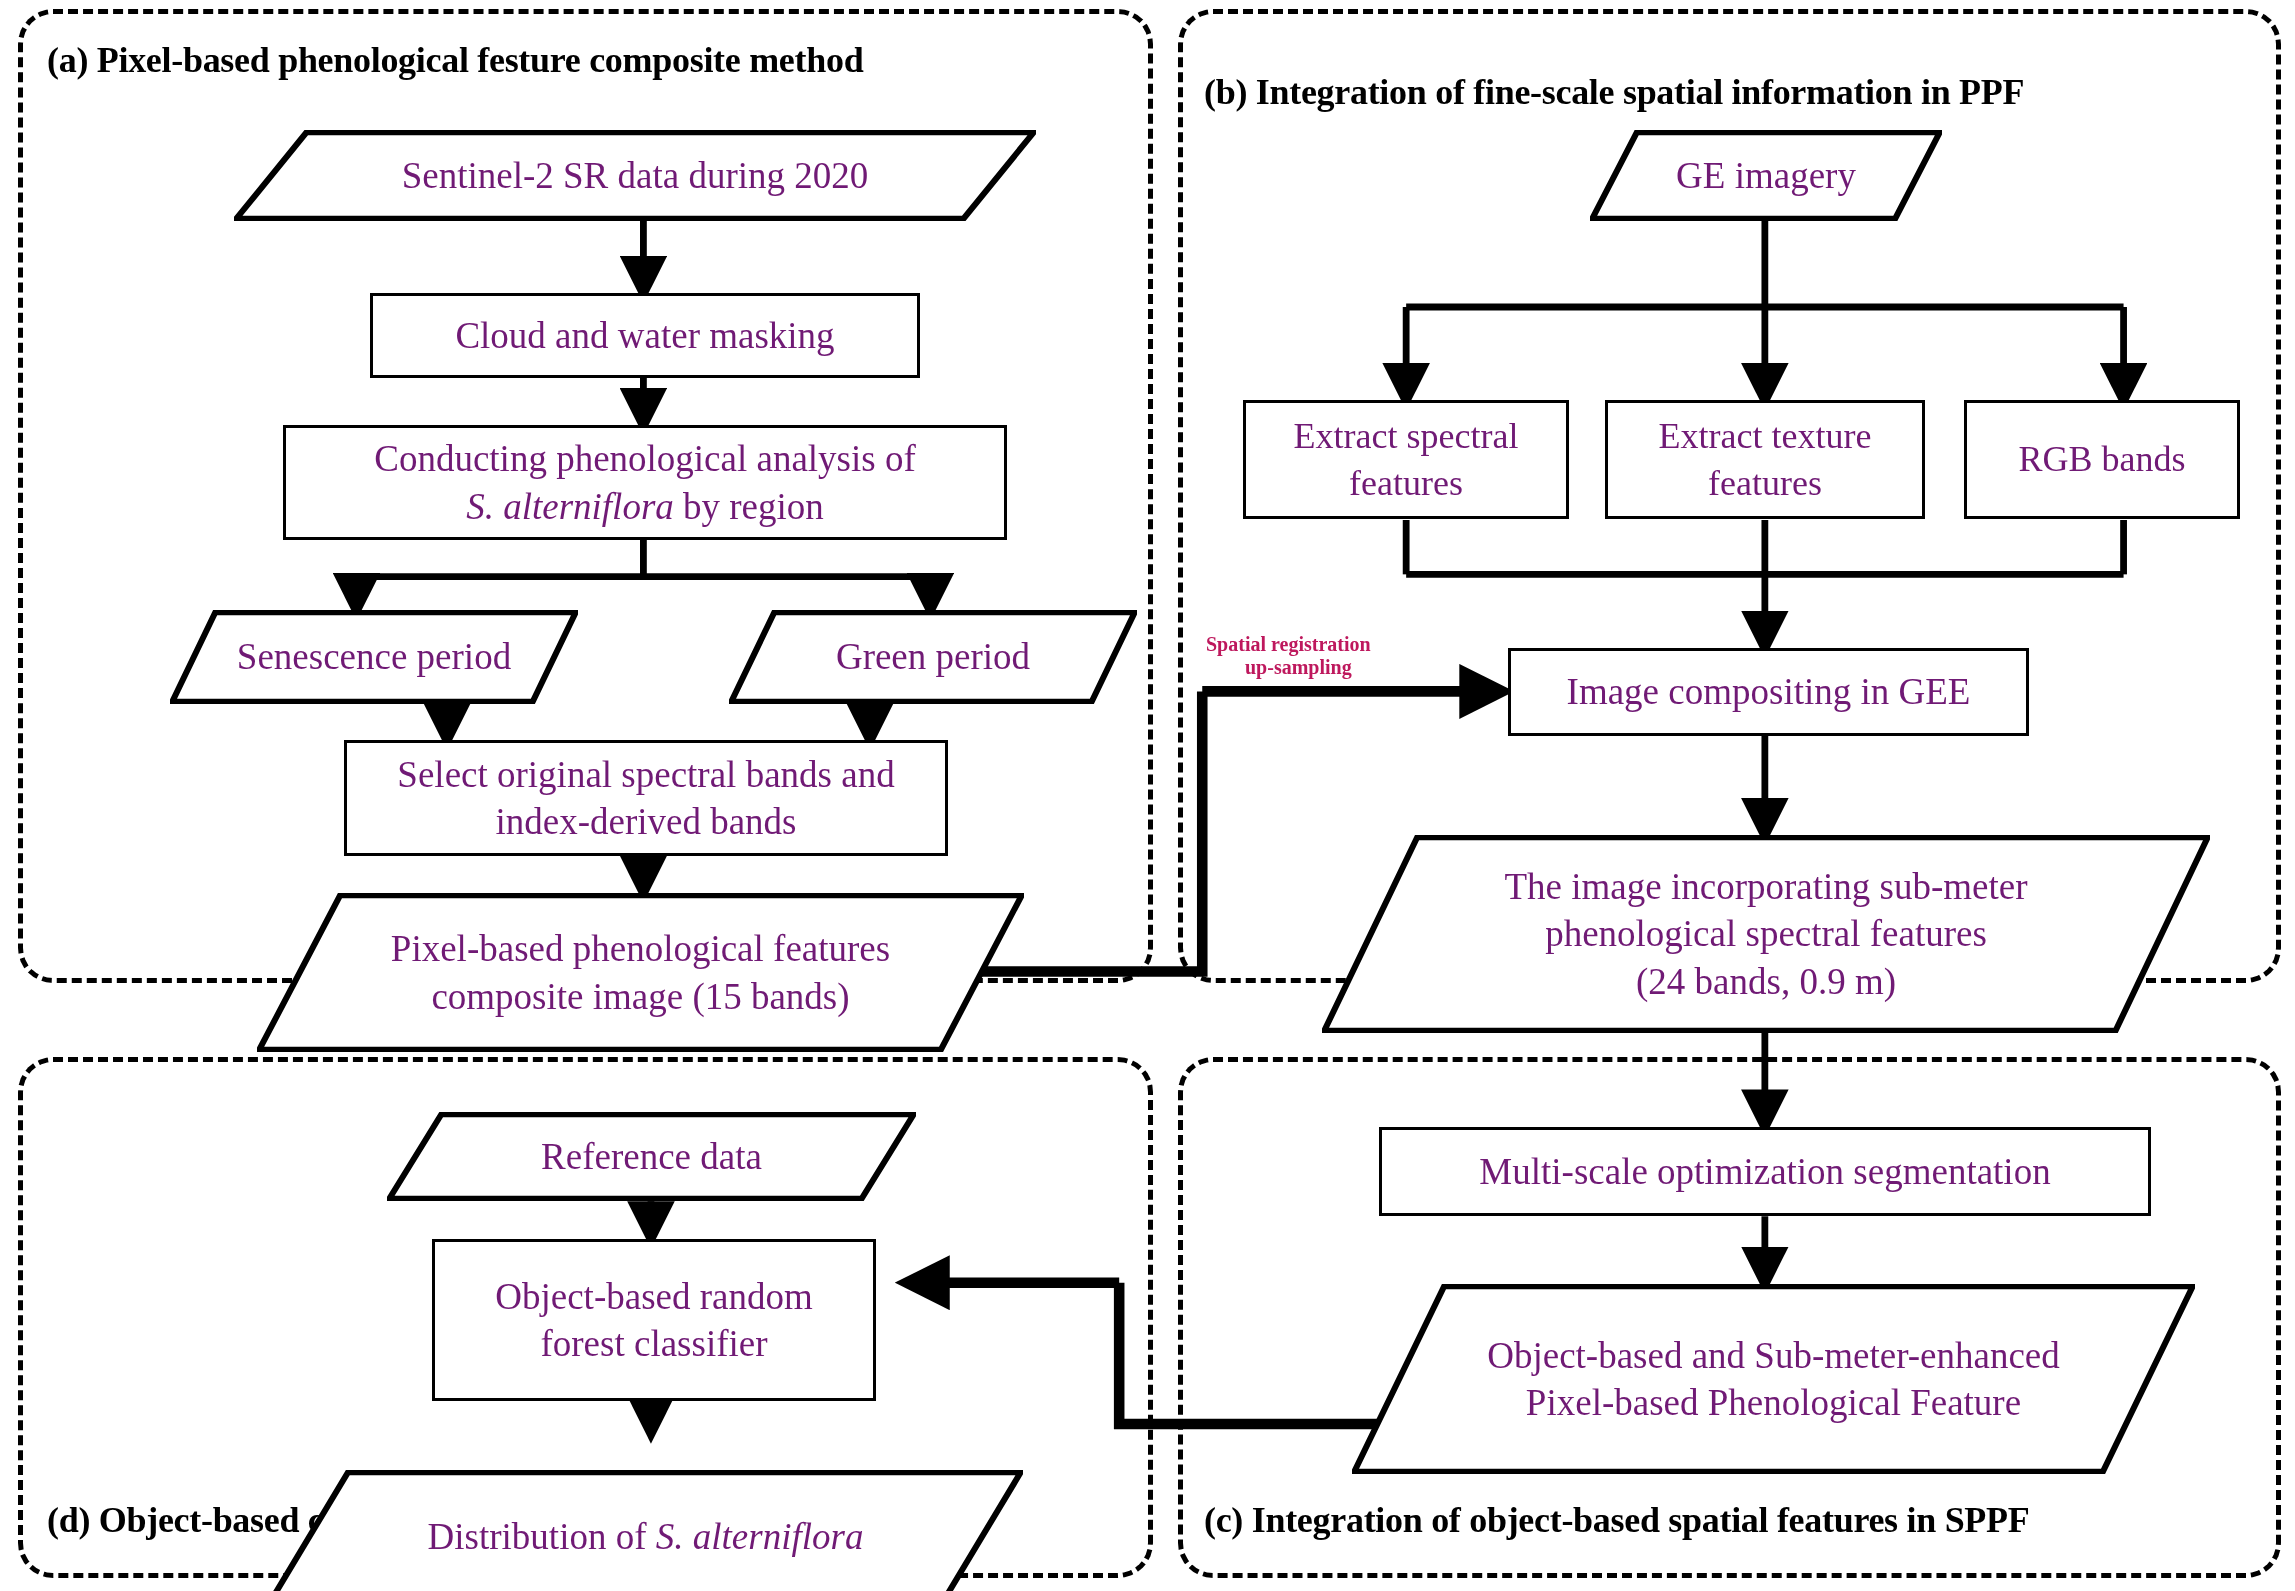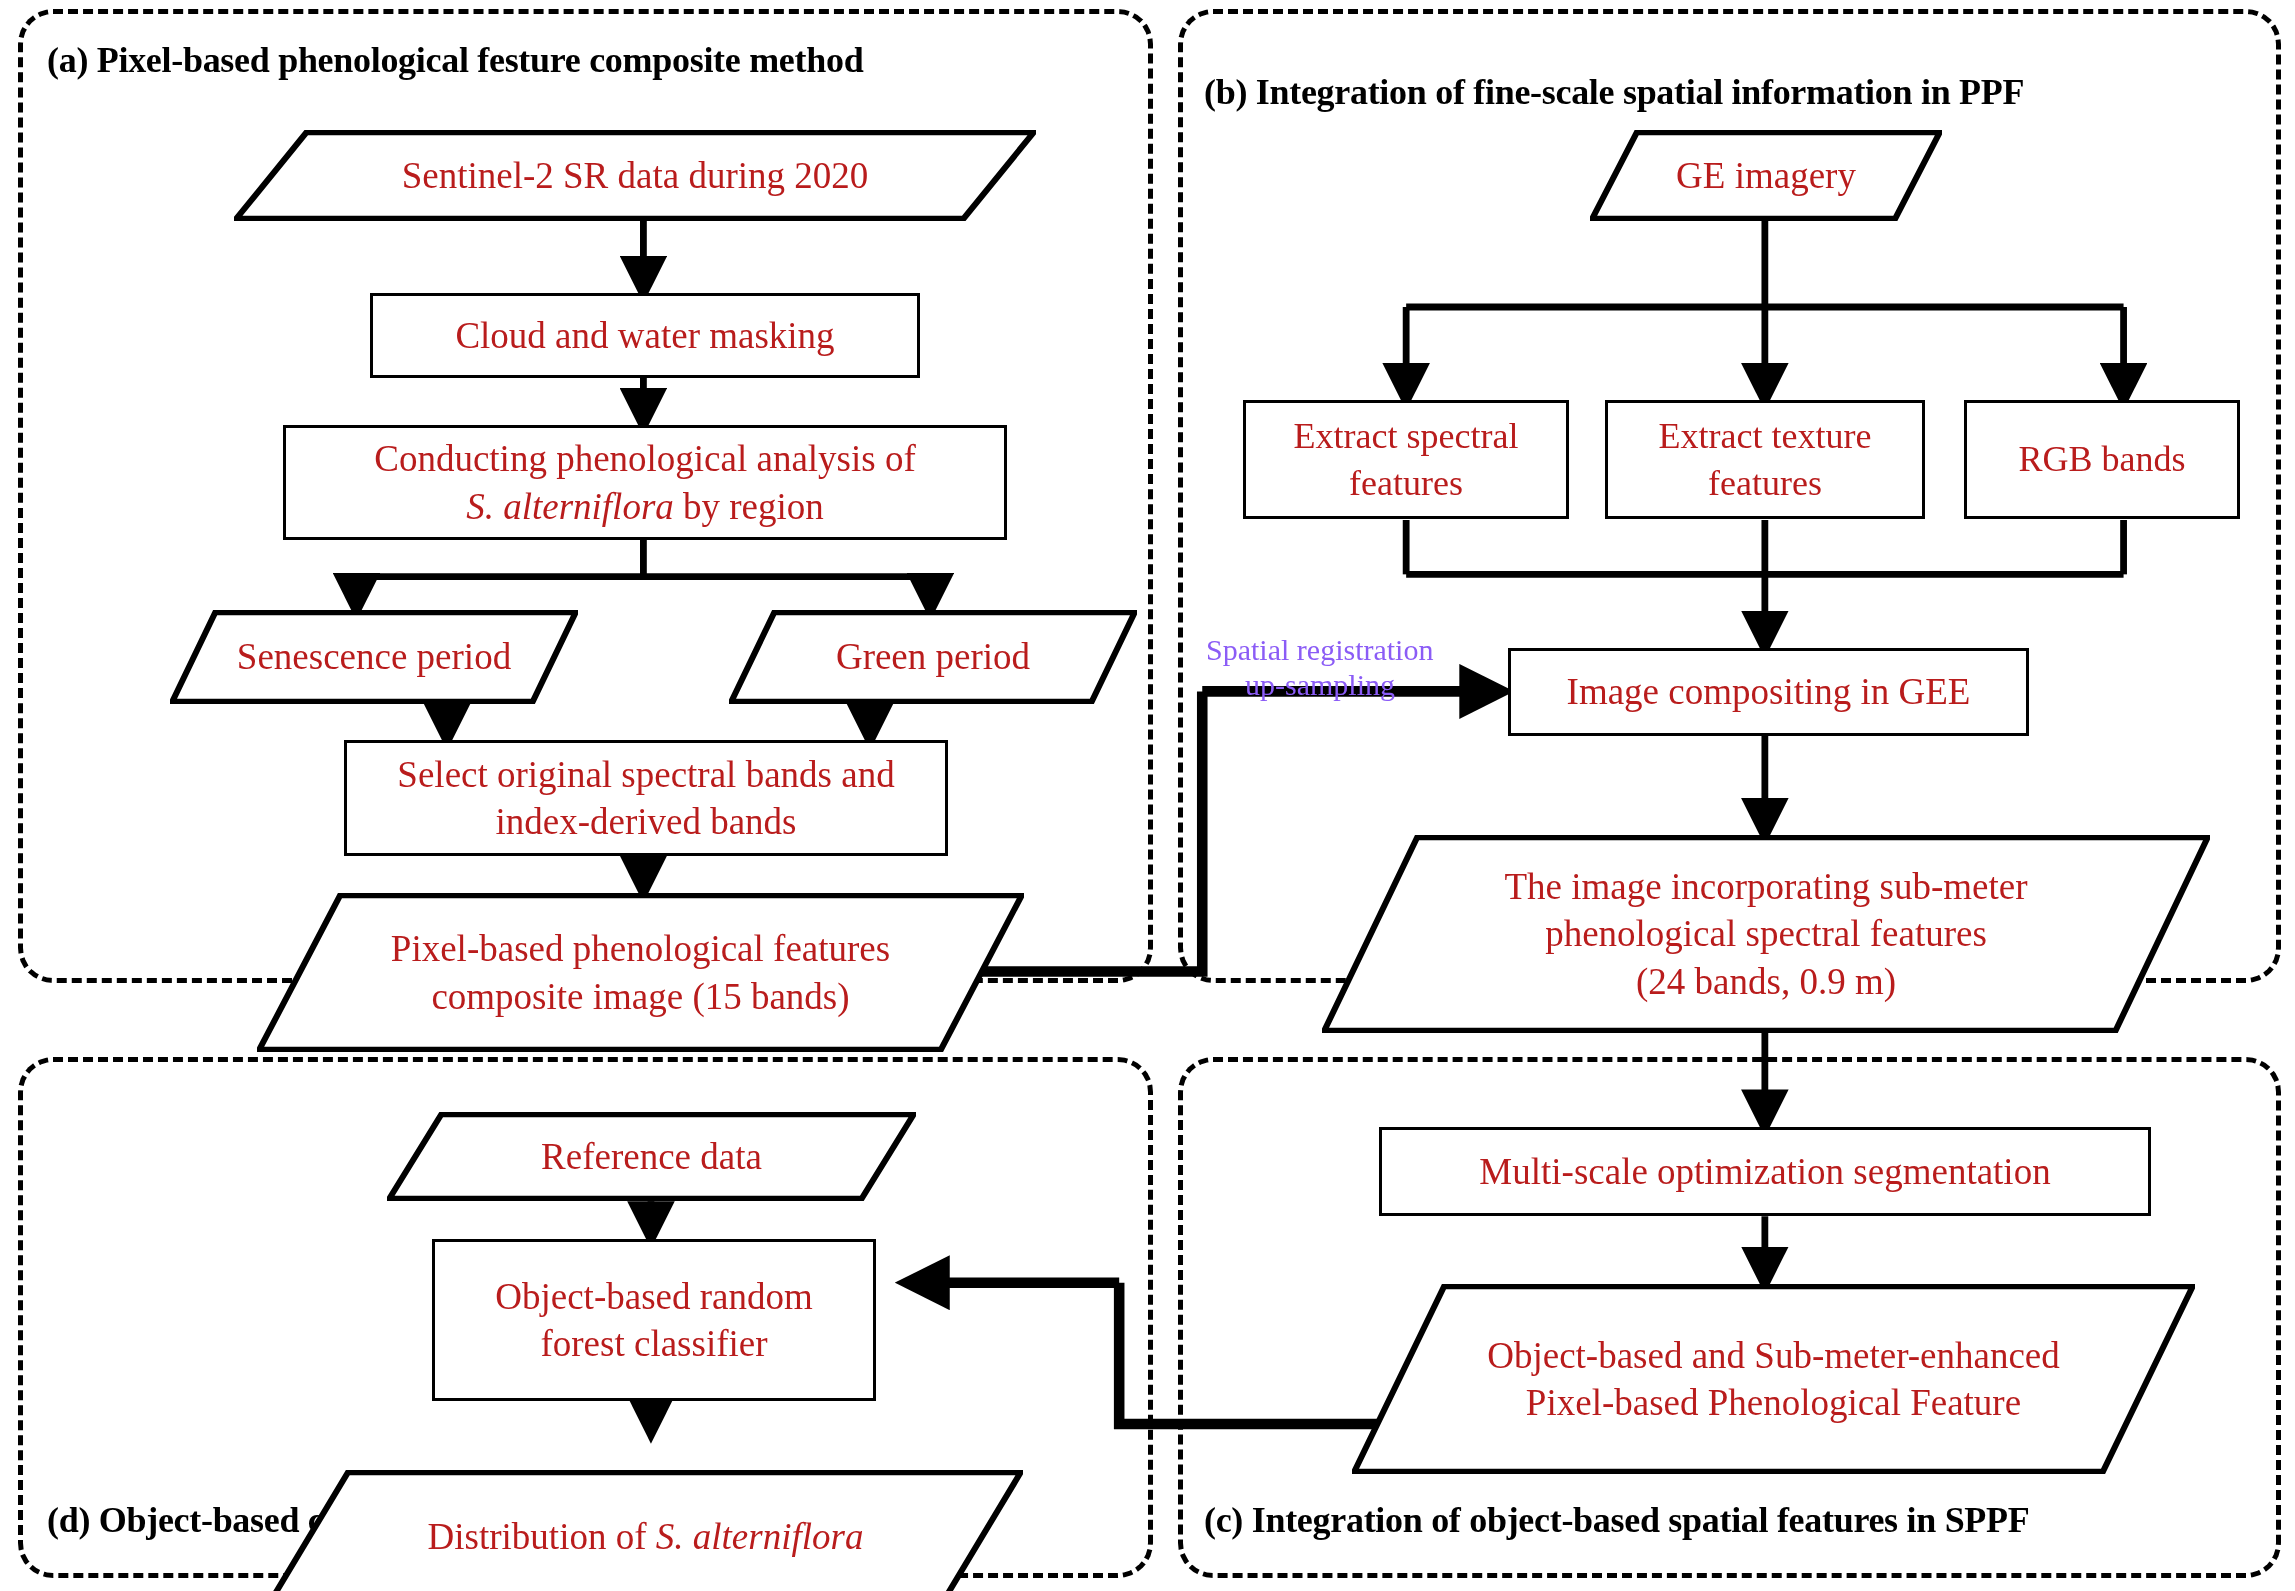--- a/index.html
+++ b/index.html
@@ -37,21 +37,21 @@
     white-space:nowrap;
   }
   
   .node{
     position:absolute;
     box-sizing:border-box;
     display:flex;
     align-items:center;
     justify-content:center;
     text-align:center;
-    color:#b91c1c;
+    color:#701a75;
     background:#fff;
     line-height:1.28;
   }
   .rect{
     border:3px solid #000;
   }
   .para{
     border:none;
     background:transparent;
   }
@@ -62,24 +62,25 @@
   }
   .para .lbl{
     position:relative;
     z-index:2;
     width:78%;
   }
   .ntext{ position:relative; z-index:2; padding:0 9px; }
   .it{ font-style:italic; }
   .edge-label{
     position:absolute;
-    font-size:30px;
-    color:#8b5cf6;
+    font-size:20px;
+    color:#be185d;
     white-space:nowrap;
     line-height:1.15;
+    font-weight:bold;
   }
 </style>
 </head>
 <body>
 
 <div id="canvas">
 
   <svg id="flow" viewBox="0 0 3039 2107" xmlns="http://www.w3.org/2000/svg">
     <defs>
       <marker id="arrow" viewBox="0 0 12 12" refX="9.5" refY="6" markerWidth="7" markerHeight="7" orient="auto-start-reverse">

